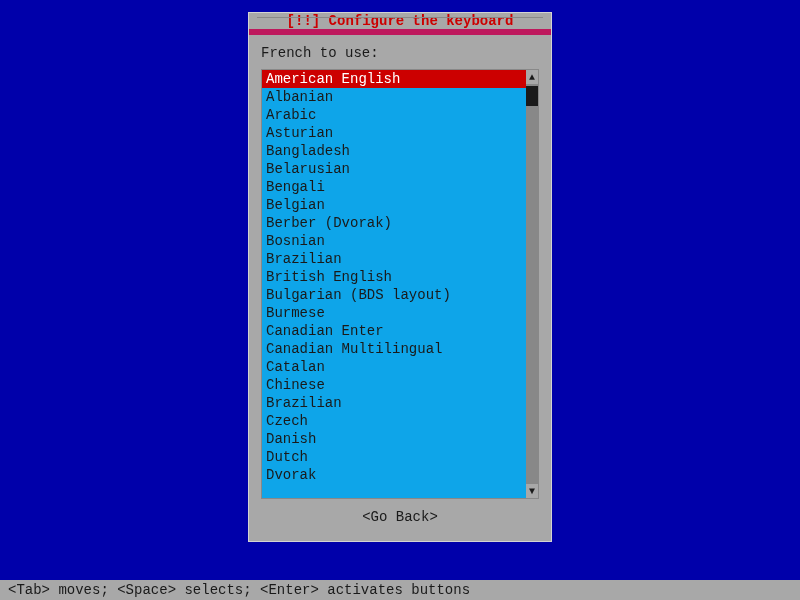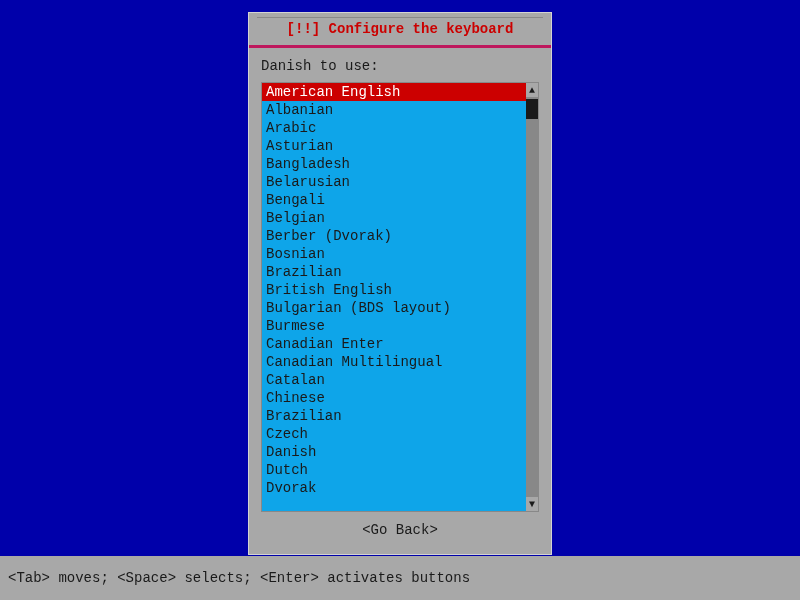--- a/index.html
+++ b/index.html
@@ -26,25 +26,25 @@
       width: 304px;
       background-color: #A8A8A8;
       border: 1px solid #D3D3D3;
       padding: 0;
     }
 
     .dialog-title-bar {
       display: flex;
       align-items: center;
       justify-content: center;
-      padding: 8px 8px;
+      padding: 0 8px;
       background-color: #A8A8A8;
       color: #CC0000;
       font-weight: bold;
-      border-bottom: 3px solid #be185d;
+      border-bottom: 6px solid #be185d;
       position: relative;
     }
 
     .dialog-title-bar::before {
       content: '';
       position: absolute;
       top: 4px;
       left: 8px;
       right: 8px;
       height: 1px;
@@ -151,21 +151,21 @@
       cursor: pointer;
       background: none;
       border: none;
     }
 
     .status-bar {
       position: absolute;
       bottom: 0;
       left: 0;
       right: 0;
-      height: 44px;
+      height: 20px;
       background-color: #A8A8A8;
       display: flex;
       align-items: center;
       padding: 0 8px;
     }
 
     .status-text {
       color: #1a1a1a;
       font-size: 14px;
     }
@@ -177,21 +177,21 @@
     }
   </style>
 </head>
 <body>
 
 <div class="dialog">
   <div class="dialog-title-bar">
     <span class="title-text">[!!] Configure the keyboard</span>
   </div>
   <div class="dialog-body">
-    <div class="keymap-label">Danish to use:</div>
+    <div class="keymap-label">French to use:</div>
     <div class="list-container">
       <div class="list-items" id="list-items">
       <div class="list-item selected">American English</div>
           <div class="list-item">Albanian</div>
           <div class="list-item">Arabic</div>
           <div class="list-item">Asturian</div>
           <div class="list-item">Bangladesh</div>
           <div class="list-item">Belarusian</div>
           <div class="list-item">Bengali</div>
           <div class="list-item">Belgian</div>

